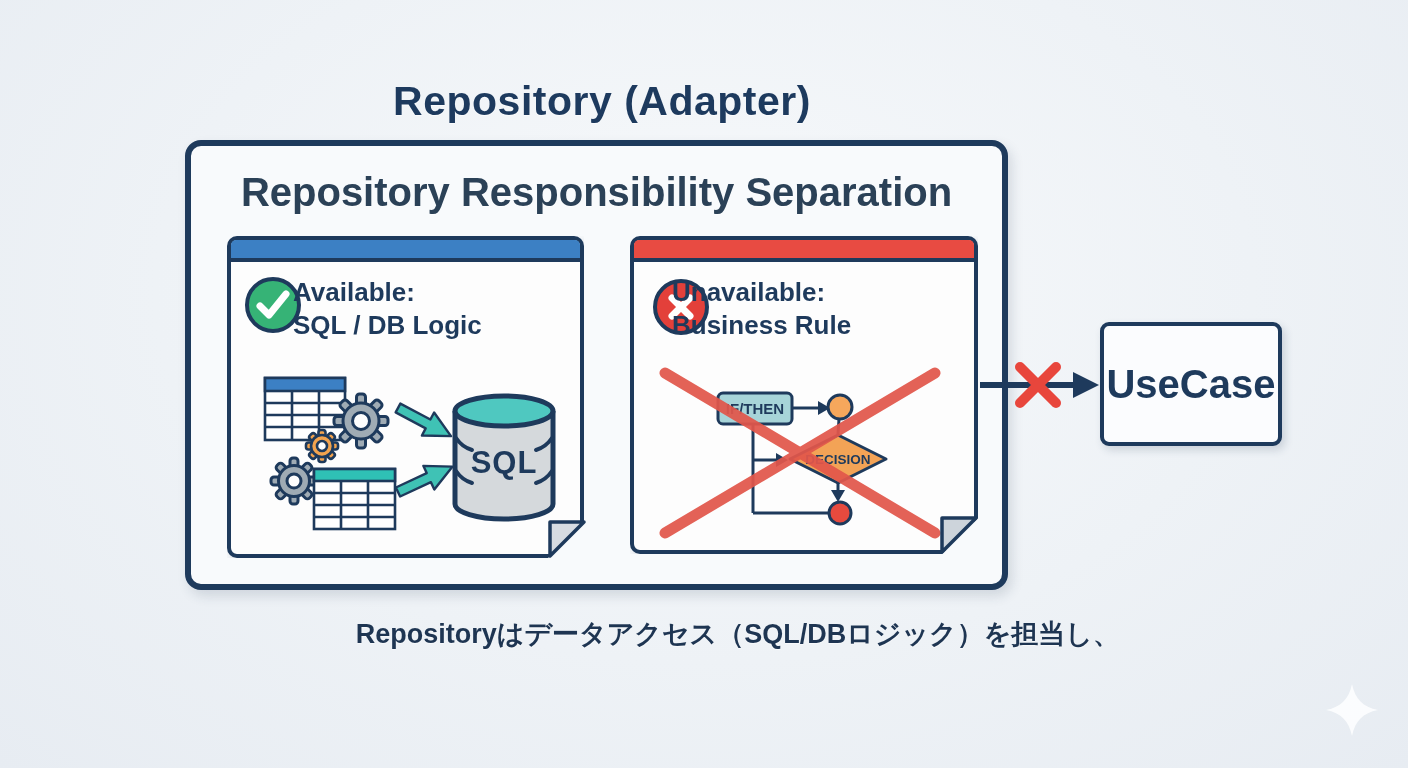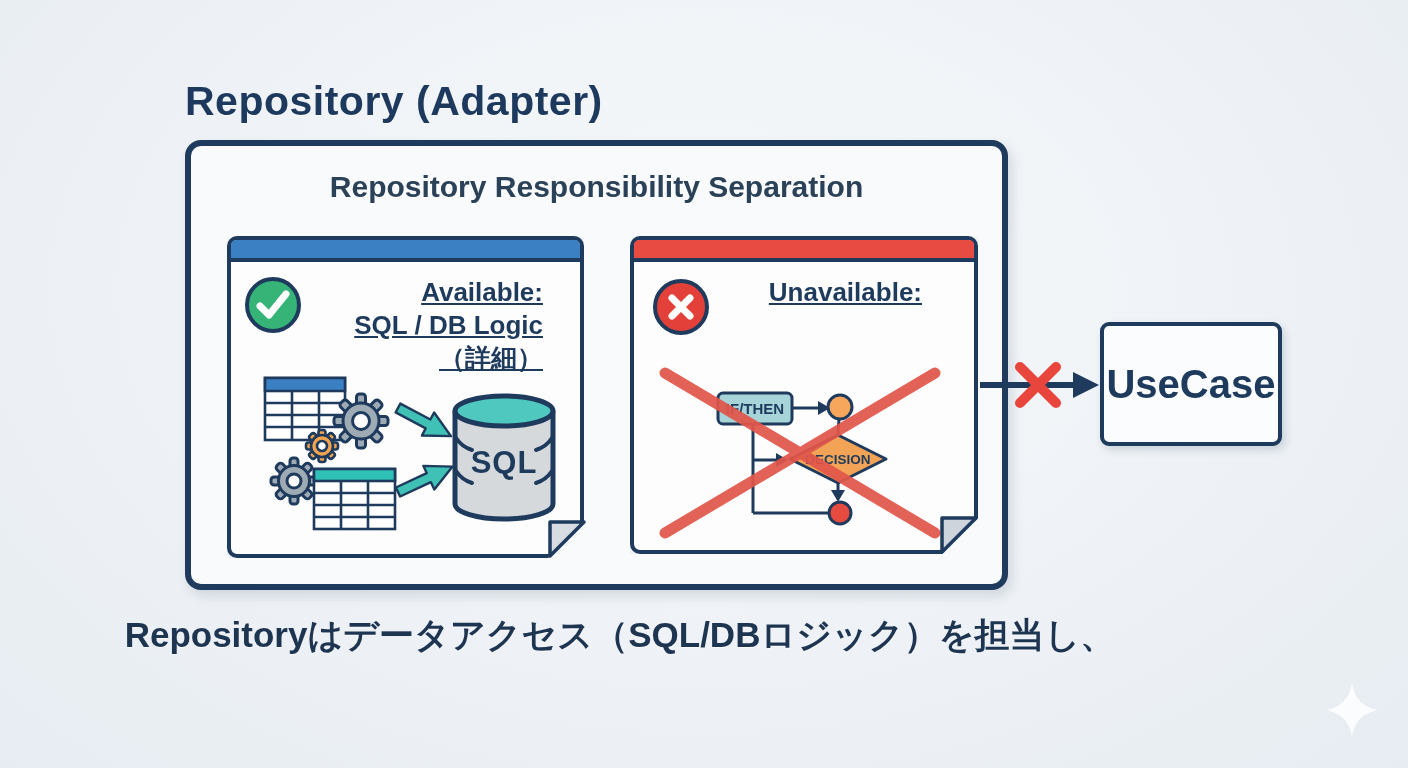--- a/index.html
+++ b/index.html
@@ -3,66 +3,66 @@
 <meta charset="utf-8">
 <style>
   html,body{margin:0;padding:0;}
   body{font-family:"Liberation Sans","DejaVu Sans",sans-serif;}
   .stage{
     position:relative;width:1408px;height:768px;overflow:hidden;
     background:radial-gradient(ellipse at 50% 38%, #f7f9fb 0%, #eef2f6 55%, #e7ecf2 100%);
   }
   .abs{position:absolute;}
   .page-title{
-    left:185px;top:78px;width:820px;
+    left:192px;top:78px;width:820px;text-align:center;
     font-size:41px;font-weight:700;color:#1d3a5e;letter-spacing:.5px;
     text-shadow:0 1px 1px rgba(255,255,255,.7);
   }
   .panel{
     left:185px;top:140px;width:823px;height:450px;box-sizing:border-box;
     border:6px solid #1e3a5c;border-radius:16px;background:#f8fafc;
     box-shadow:4px 6px 12px rgba(40,60,90,.15);
   }
   .panel-subtitle{
     left:185px;top:170px;width:823px;text-align:center;
-    font-size:30px;font-weight:700;color:#2b4157;
+    font-size:40px;font-weight:700;color:#2b4157;
     text-shadow:0 1px 1px rgba(255,255,255,.6);
   }
   .card{
     box-sizing:border-box;border:4px solid #1e3a5c;border-radius:10px;background:#fdfdfd;
     box-shadow:5px 6px 10px rgba(40,60,90,.22);
     clip-path:polygon(0 0,100% 0,100% calc(100% - 36px),calc(100% - 36px) 100%,0 100%);
   }
   .card-available{left:227px;top:236px;width:357px;height:322px;}
   .card-unavailable{left:630px;top:236px;width:348px;height:318px;}
   .card-header{
     position:absolute;top:0;left:0;right:0;height:18px;
     border-bottom:4px solid #1e3a5c;border-radius:5px 5px 0 0;
   }
   .card-header.blue{background:#3c80c4;}
   .card-header.red{background:#e84b42;}
   .card-title{
-    text-align:right;font-size:26px;font-weight:700;color:#1e3a5c;line-height:33px;text-decoration:underline;
+    text-align:left;font-size:26px;font-weight:700;color:#1e3a5c;line-height:33px;
   }
   .status-circle{
     box-sizing:border-box;width:56px;height:56px;border-radius:50%;
     border:4px solid #1e3a5c;display:flex;align-items:center;justify-content:center;
   }
   .status-circle.green{background:#36b376;}
   .status-circle.red{background:#e3403a;}
   .usecase-box{
     left:1100px;top:322px;width:182px;height:124px;box-sizing:border-box;
     border:4px solid #1e3a5c;border-radius:9px;background:#fbfcfe;
     box-shadow:3px 4px 8px rgba(40,60,90,.18);
     display:flex;align-items:center;justify-content:center;
     font-size:40px;font-weight:700;color:#1e3a5c;
   }
   .caption{
-    left:120px;top:614px;width:1000px;text-align:center;
-    font-size:35px;font-weight:700;color:#1e3552;line-height:41px;
+    left:120px;top:614px;width:1000px;text-align:right;
+    font-size:27px;font-weight:700;color:#1e3552;line-height:41px;
     text-shadow:0 1px 1px rgba(255,255,255,.6);
   }
 </style>
 </head>
 <body>
 
 <div class="stage">
 
   <div class="abs page-title">Repository (Adapter)</div>
 
@@ -75,21 +75,20 @@
 
   <div class="abs status-circle green" style="left:245px;top:277px;">
     <svg width="34" height="30" viewBox="0 0 34 30">
       <polyline points="4,16 13,25 30,4" fill="none" stroke="#ffffff" stroke-width="7" stroke-linecap="round" stroke-linejoin="round"></polyline>
     </svg>
   </div>
 
   <div class="abs card-title" style="left:293px;top:276px;width:250px;">
     <div>Available:</div>
     <div>SQL / DB Logic</div>
-    <div>（詳細）</div>
   </div>
 
   <svg class="abs" style="left:250px;top:370px;" width="310" height="168" viewBox="0 0 310 168">
 
     <g stroke="#1e3a5c" stroke-width="2.6">
       <rect x="15" y="8" width="80" height="62" fill="#ffffff"></rect>
       <rect x="15" y="8" width="80" height="13" fill="#3c80c4"></rect>
       <line x1="42" y1="21" x2="42" y2="70"></line>
         <line x1="69" y1="21" x2="69" y2="70"></line>
       <line x1="15" y1="33" x2="95" y2="33"></line>
@@ -164,20 +163,21 @@
 
   <div class="abs status-circle red" style="left:653px;top:279px;">
     <svg width="28" height="28" viewBox="0 0 28 28">
       <line x1="5" y1="5" x2="23" y2="23" stroke="#ffffff" stroke-width="7" stroke-linecap="round"></line>
       <line x1="23" y1="5" x2="5" y2="23" stroke="#ffffff" stroke-width="7" stroke-linecap="round"></line>
     </svg>
   </div>
 
   <div class="abs card-title" style="left:672px;top:276px;width:250px;">
     <div>Unavailable:</div>
+    <div>Business Rule</div>
   </div>
 
   <svg class="abs" style="left:640px;top:365px;" width="320" height="185" viewBox="0 0 320 185">
     <g stroke="#1e3a5c" stroke-width="3" fill="none">
       <line x1="152" y1="43" x2="180" y2="43"></line>
       <line x1="199" y1="54" x2="198" y2="69"></line>
       <line x1="113" y1="59" x2="113" y2="148"></line>
       <line x1="113" y1="95" x2="138" y2="95"></line>
       <line x1="113" y1="148" x2="188" y2="148"></line>
       <line x1="198" y1="118" x2="198" y2="126"></line>

